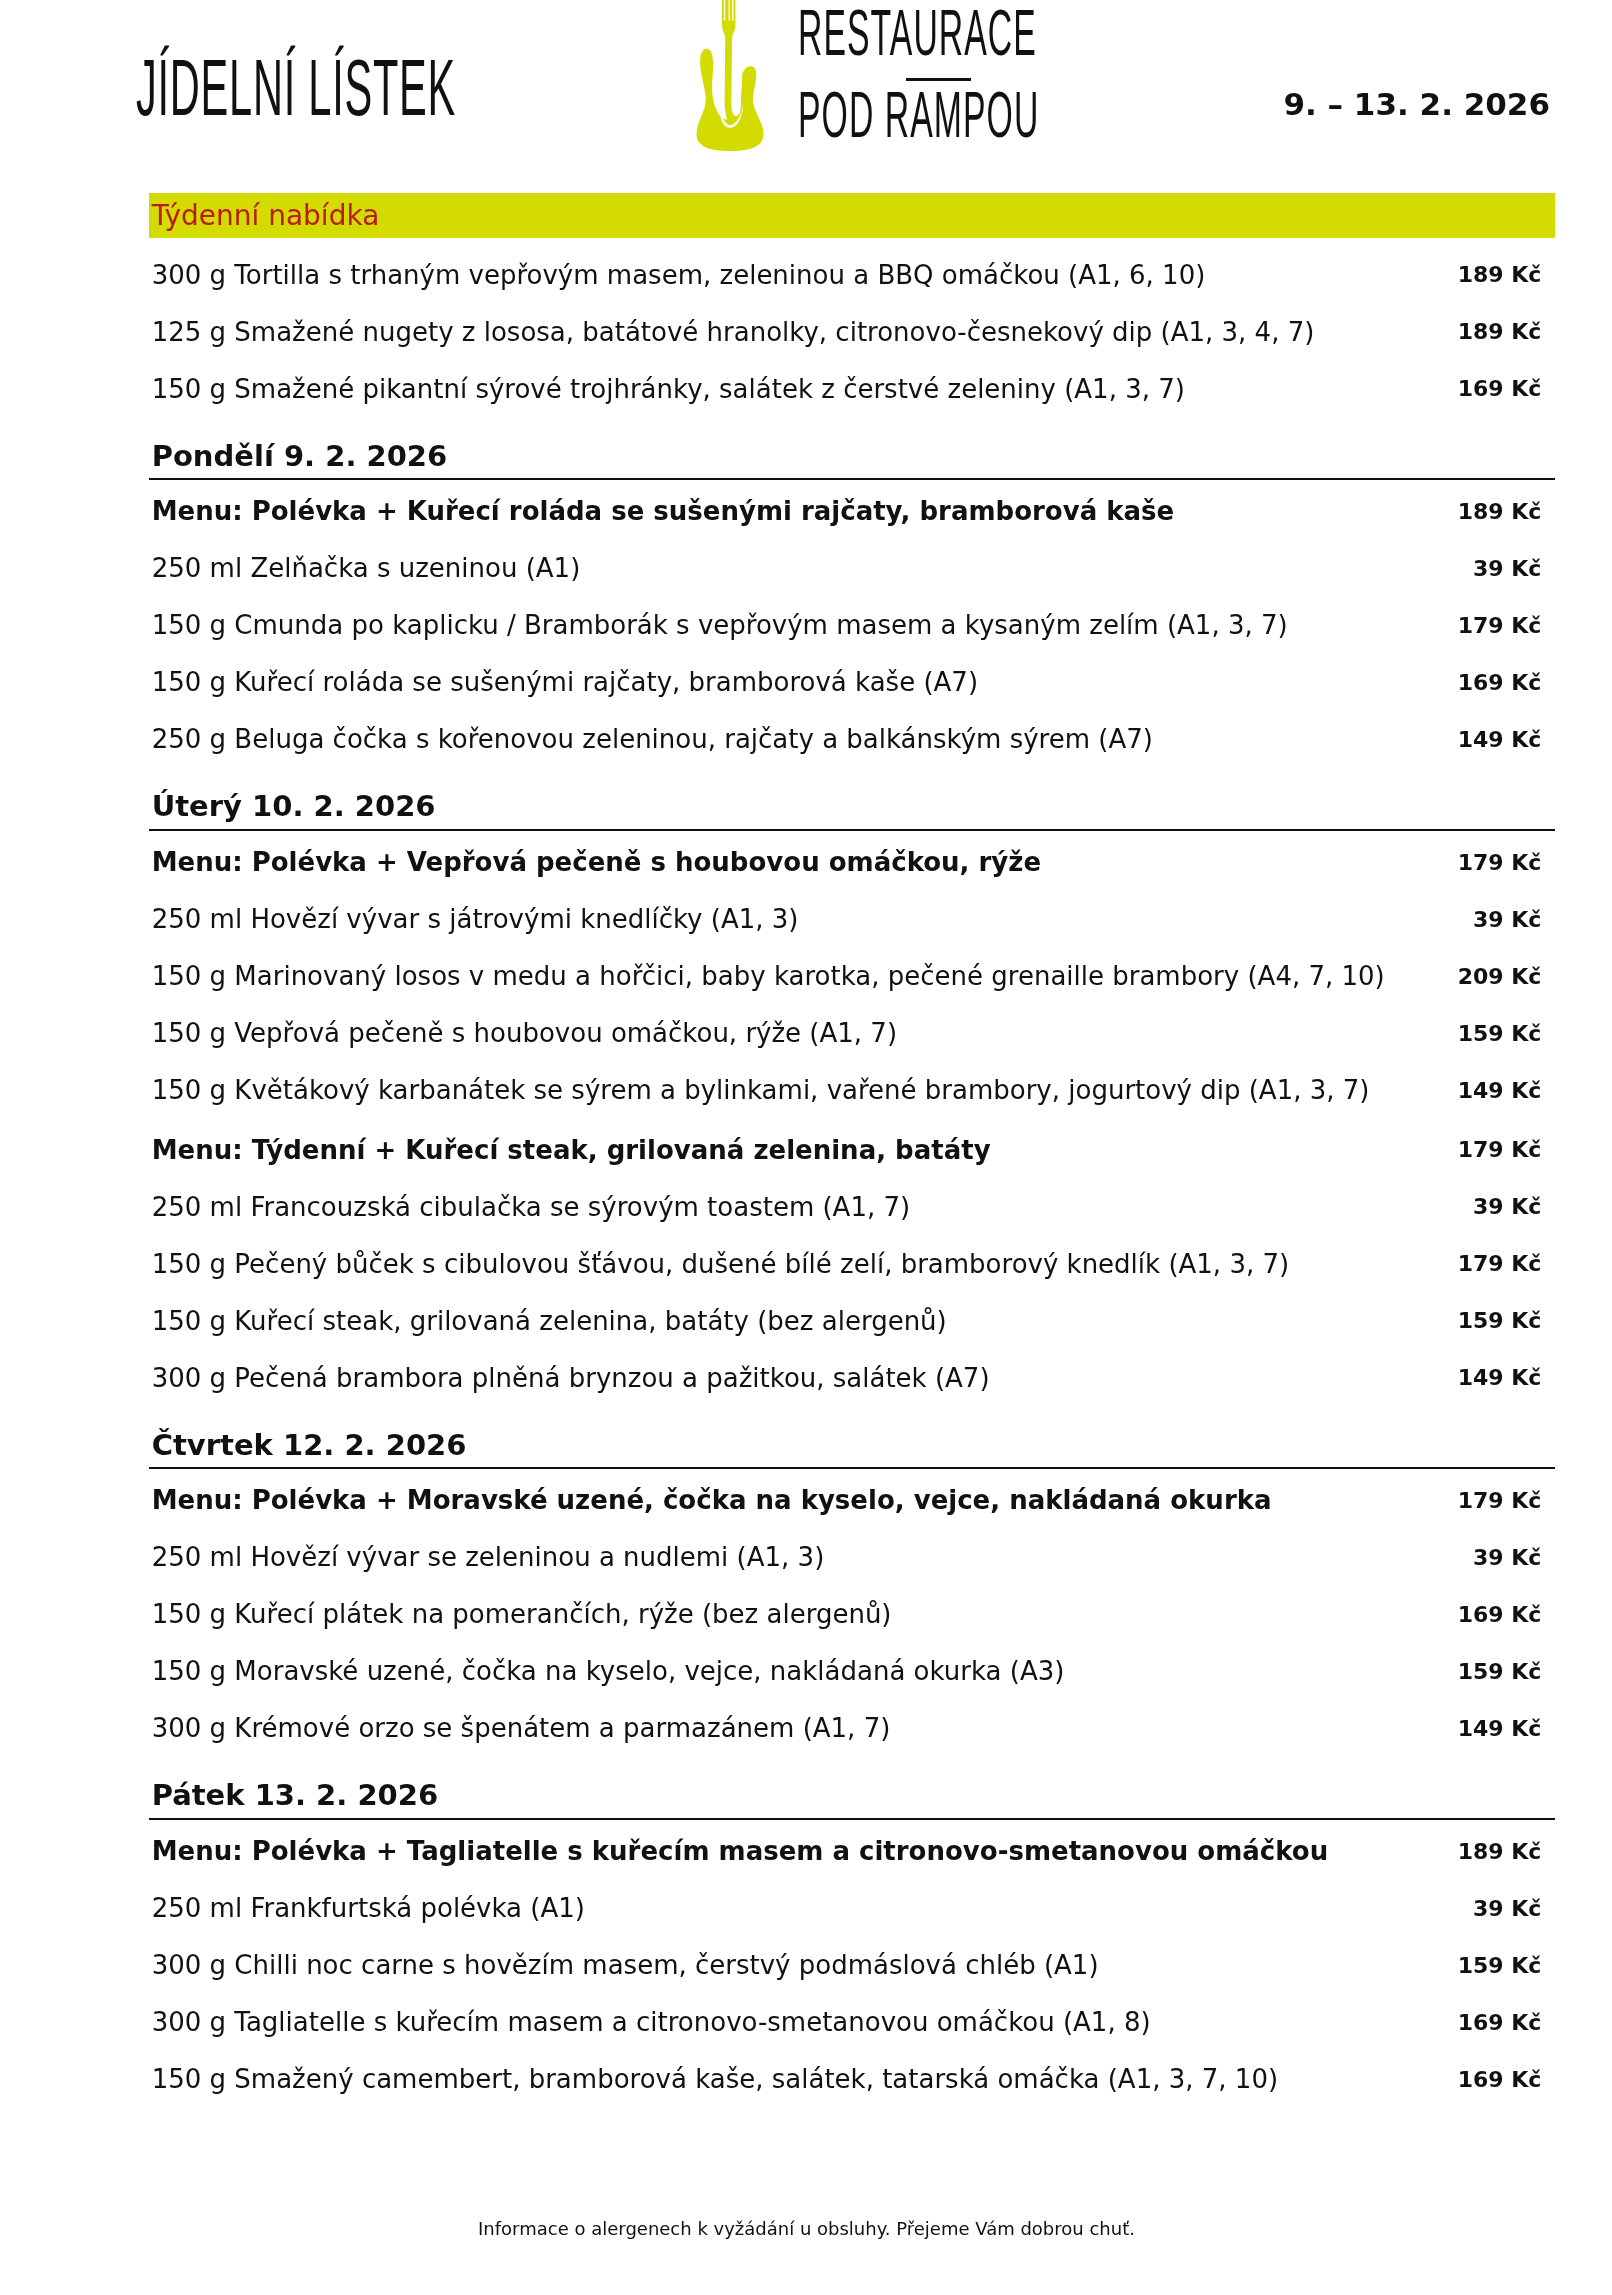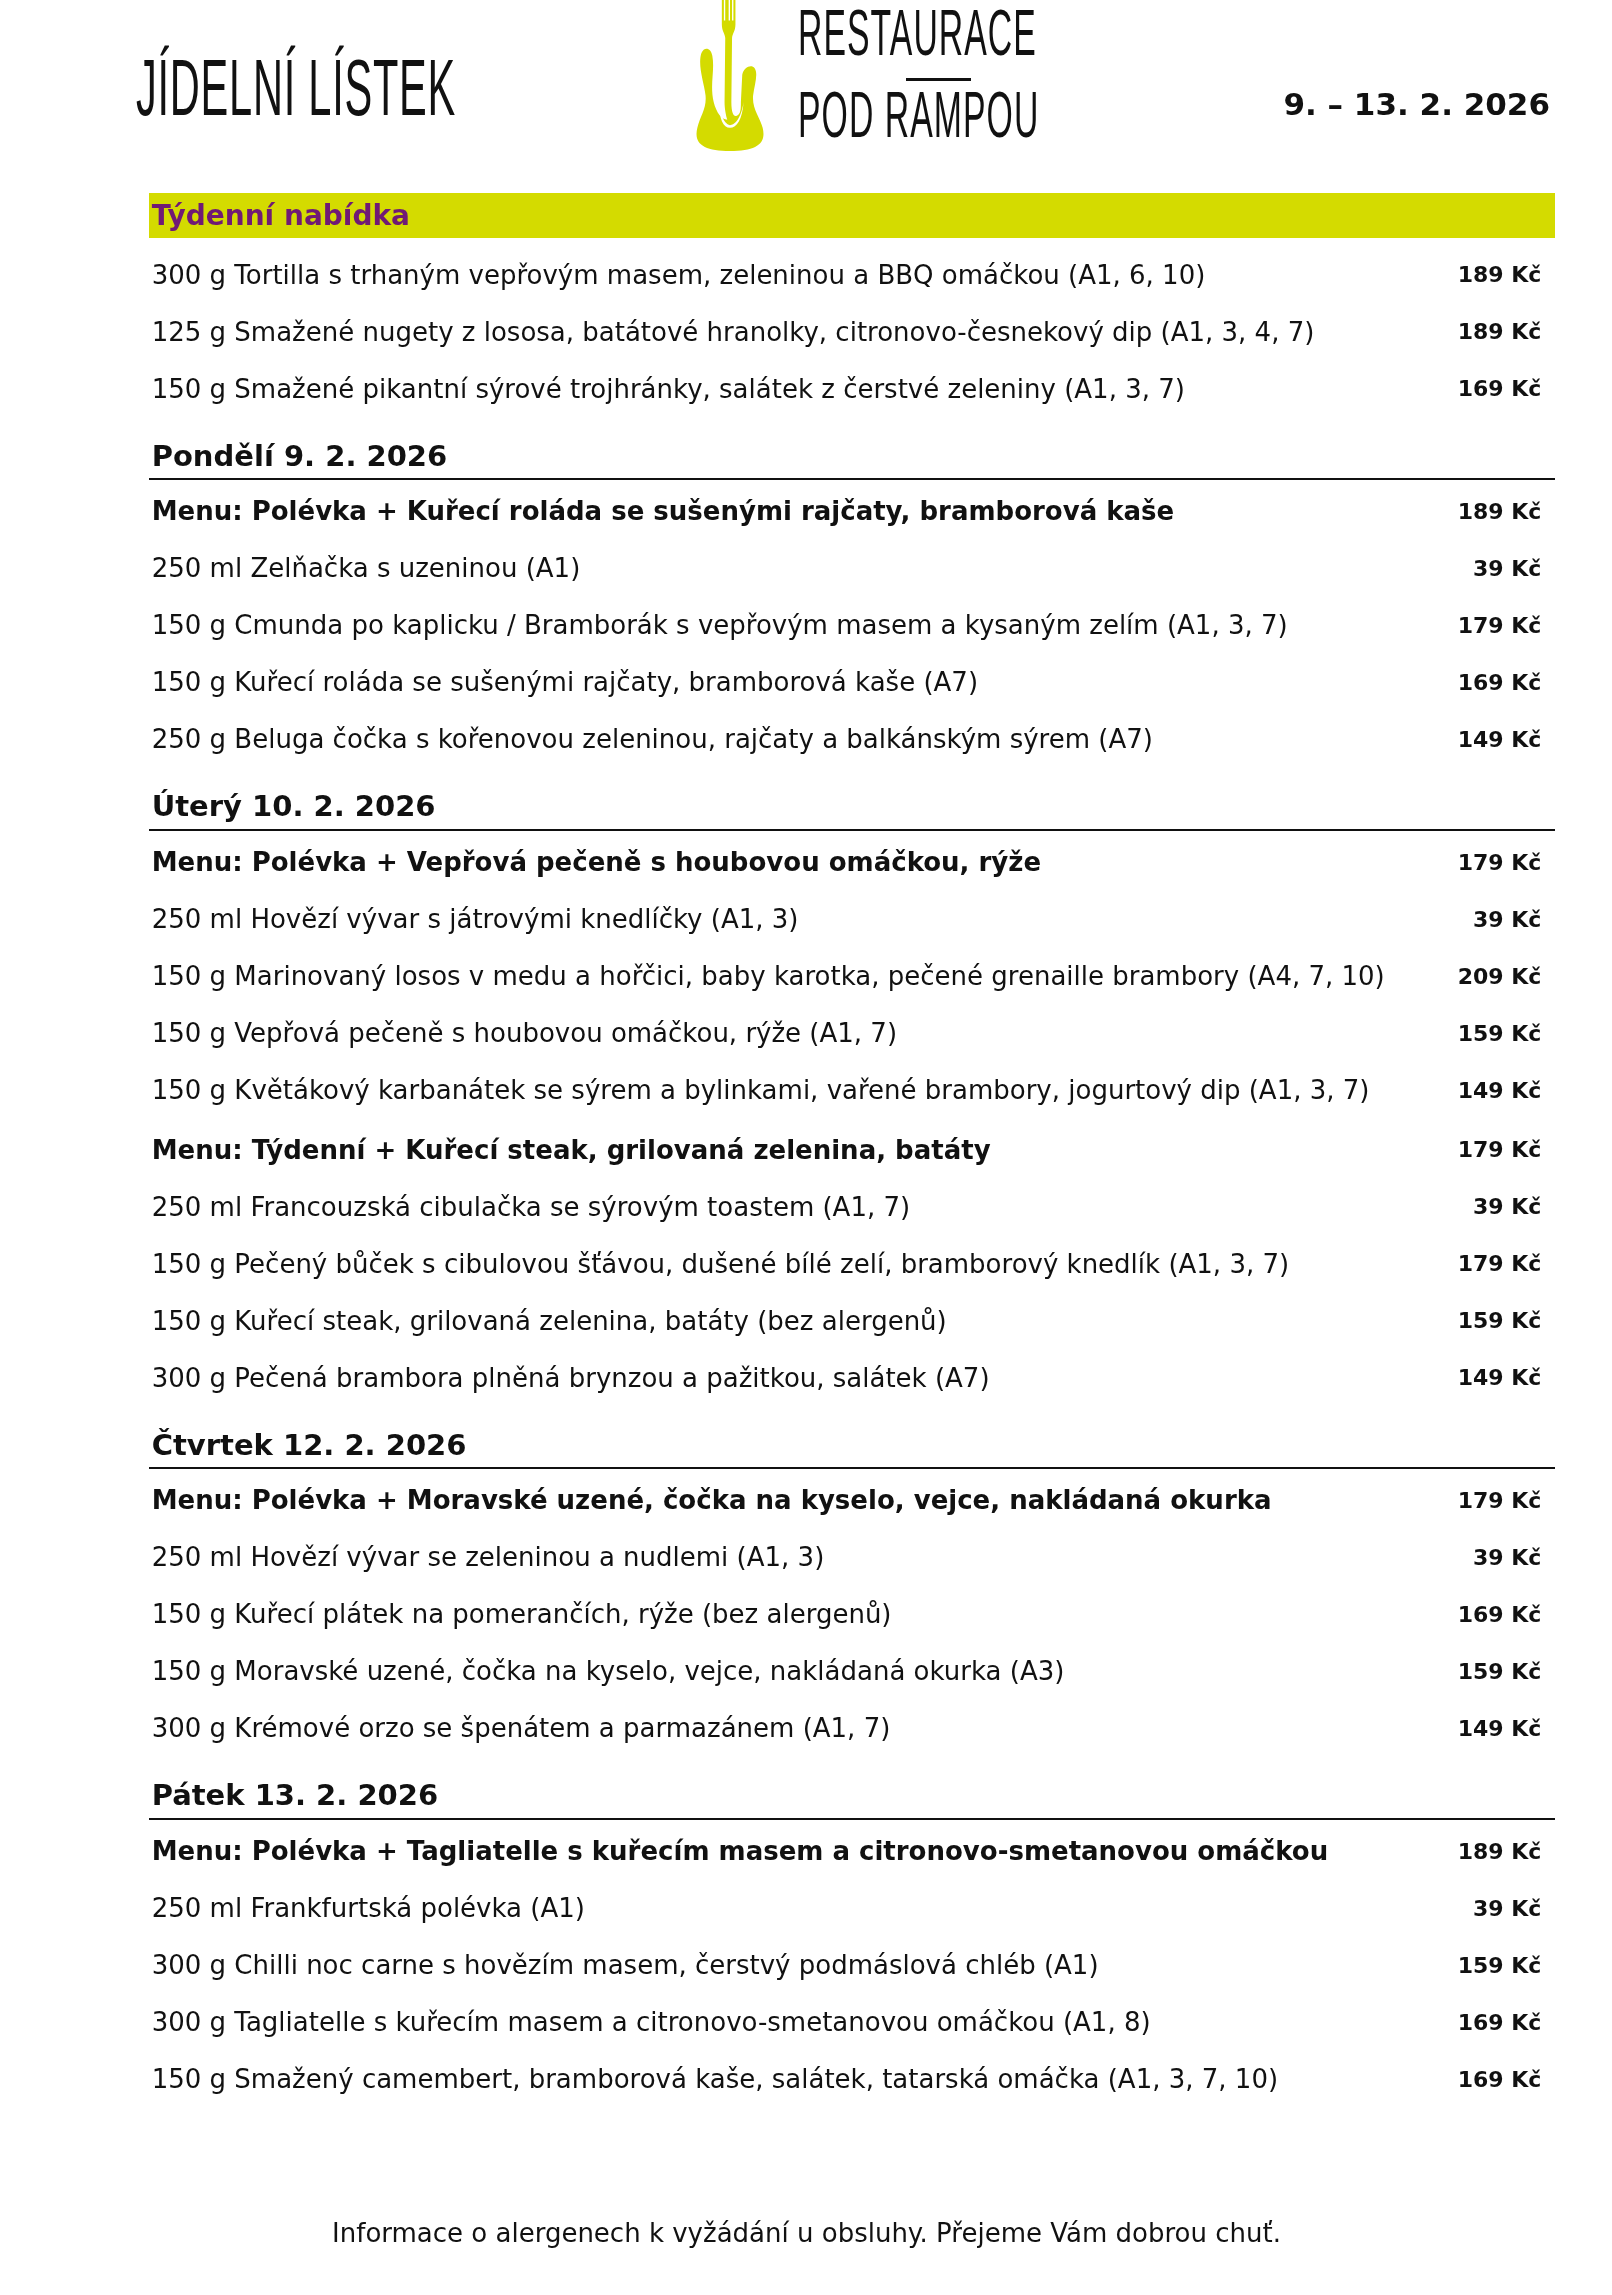--- a/index.html
+++ b/index.html
@@ -13,31 +13,31 @@
   .logo-icon { position: absolute; left: 0; top: 0; width: 82px; height: 151px; }
   .logo-text { position: absolute; left: 109px; top: 0; font-family: "Liberation Sans", sans-serif; color: #111;
                white-space: nowrap; line-height: 1; }
   .logo-line1 { position: absolute; left: 0; top: 0; font-size: 65px; transform: scaleX(0.52); transform-origin: left top; letter-spacing: 2px; }
   .logo-line2 { position: absolute; left: 0; top: 82px; font-size: 65px; transform: scaleX(0.52); transform-origin: left top; letter-spacing: 2px; }
   .logo-bar { position: absolute; left: 108px; top: 78px; width: 65px; height: 2.7px; background: #111; }
   .date-range { position: absolute; right: 63px; top: 86px; font-size: 31px; font-weight: bold; white-space: nowrap; }
 
   .content { position: absolute; left: 149px; top: 193px; width: 1406px; }
   .band { background: #d4db00; height: 45px; display: flex; align-items: center; padding-left: 2.7px; }
-  .band-title { font-size: 28px; font-weight: bold; color: #701a75; }
+  .band-title { font-size: 28px; font-weight: normal; color: #b91c1c; }
   .row { display: flex; justify-content: space-between; align-items: center; height: 57px; padding-left: 2.7px; padding-right: 13.6px; }
   .row .name { font-size: 26px; white-space: nowrap; color: #111; }
   .row .price { font-size: 22px; font-weight: bold; white-space: nowrap; color: #111; }
   .row.menu .name { font-weight: bold; }
   .day-head { height: 63px; display: flex; align-items: flex-end; padding-left: 2.7px; padding-bottom: 5.5px; box-sizing: border-box;
               border-bottom: 2.7px solid #111; }
   .day-title { font-size: 29px; font-weight: bold; color: #111; }
   .weekly-rows { margin-top: 8.2px; }
   .day-rows { margin-top: 2.7px; }
-  .footer { position: absolute; left: 0; width: 1613px; top: 2218px; text-align: center; font-size: 26px; color: #111; }
+  .footer { position: absolute; left: 0; width: 1613px; top: 2218px; text-align: center; font-size: 18px; color: #111; }
 </style>
 </head>
 <body>
 
 <div class="header">
   <div class="title-jl">JÍDELNÍ LÍSTEK</div>
 
   <div class="logo">
     <svg class="logo-icon" viewBox="0 0 120 222">
       <path fill="#d4db00" d="M58 0 L58 30 L60 30 L60 0 L63 0 L63 30 L65 30 L65 0 L68 0 L68 36 C68 46 63 50 63 56 L62 150 C62 168 66 172 70 170 C76 168 76 160 76 150 L78 110 C80 98 92 94 96 100 C102 108 96 124 94 140 C92 160 104 172 108 188 C114 212 98 222 60 222 C22 222 6 212 12 188 C16 170 26 160 24 140 C22 122 12 96 18 78 C22 68 32 70 34 82 C38 104 30 124 36 150 C40 166 48 176 56 176 C54 170 52 160 52 150 L53 56 C53 50 48 46 48 36 L48 0 L51 0 L51 30 L53 30 L53 0 Z"></path>

